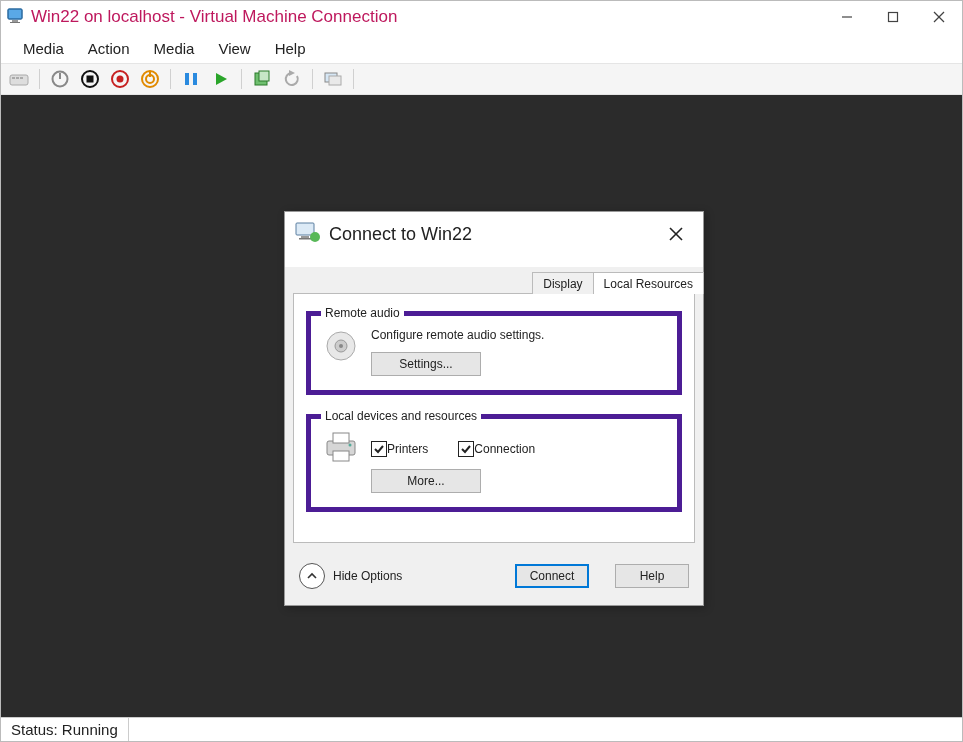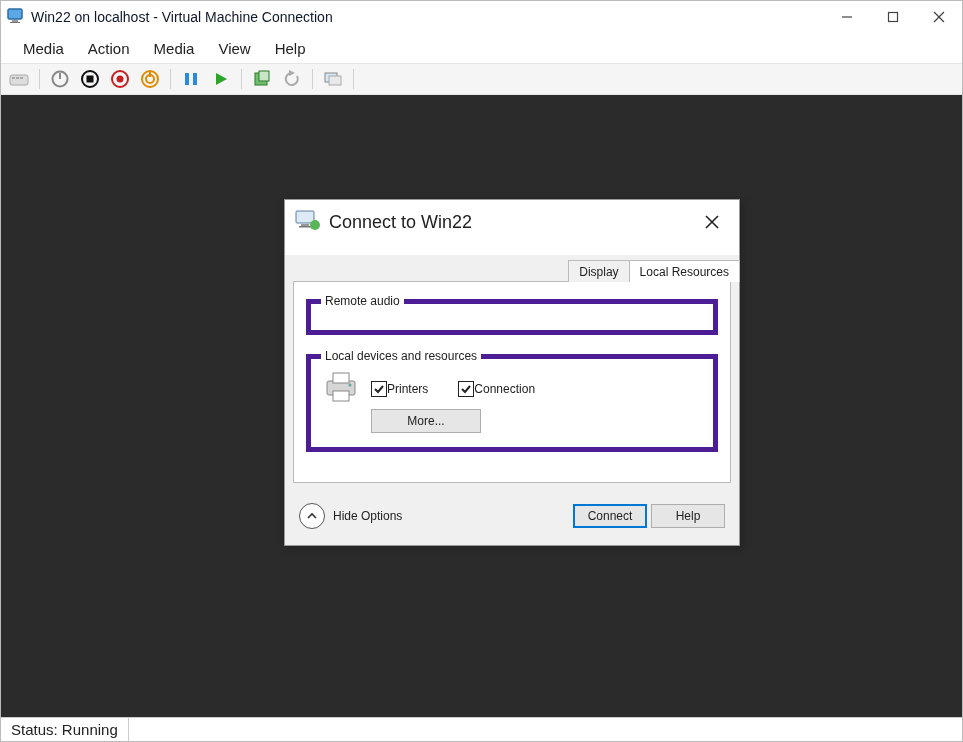--- a/index.html
+++ b/index.html
@@ -1,21 +1,21 @@
 <!DOCTYPE html>
 <html><head>
 <meta charset="utf-8">
 <style>
   * { box-sizing: border-box; margin: 0; padding: 0; font-family: "Segoe UI", Tahoma, sans-serif; }
   html, body { width: 963px; height: 742px; overflow: hidden; background: #fff; }
 
   
   .window { width: 963px; height: 742px; border: 1px solid #bbb; display: flex; flex-direction: column; }
   .titlebar { height: 32px; background: #fff; display: flex; align-items: center; padding: 0 0 0 6px; color: #555; font-size: 14px; }
-  .titlebar .title-text { margin-left: 6px; font-size: 14px; color: #0f172a; }
+  .titlebar .title-text { margin-left: 6px; font-size: 17px; color: #be185d; }
   .titlebar .spacer { flex: 1; }
   .winbtn { width: 46px; height: 32px; display: flex; align-items: center; justify-content: center; color: #555; }
   .winbtn svg { stroke: #434343; }
 
   
   .menubar { height: 30px; display: flex; align-items: center; padding: 0 10px; font-size: 15px; color: #222; background: #fff; }
   .menubar span { padding: 4px 12px; }
 
   
   .toolbar { height: 32px; background: #f5f5f5; border-top: 1px solid #e5e5e5; border-bottom: 1px solid #e5e5e5; display: flex; align-items: center; padding: 0 6px; gap: 6px; }
@@ -23,21 +23,21 @@
   .sep { width: 1px; height: 20px; background: #d0d0d0; margin: 0 2px; }
 
   
   .content { flex: 1; background: #2b2b2b; position: relative; }
 
   
   .statusbar { height: 24px; background: #fff; border-top: 1px solid #ccc; display: flex; align-items: center; font-size: 15px; color: #222; }
   .statusbar .cell { padding: 0 10px; border-right: 1px solid #ccc; height: 100%; display: flex; align-items: center; }
 
   
-  .dialog { position: absolute; left: 283px; top: 104px; width: 456px; background: #fff; border: 1px solid #999; box-shadow: 2px 2px 8px rgba(0,0,0,.25); }
+  .dialog { position: absolute; left: 283px; top: 116px; width: 420px; background: #fff; border: 1px solid #999; box-shadow: 2px 2px 8px rgba(0,0,0,.25); }
   .dlg-header { height: 44px; display: flex; align-items: center; padding: 0 10px; }
   .dlg-header .dlg-title { margin-left: 8px; font-size: 18px; color: #222; }
   .dlg-header .spacer { flex: 1; }
   .dlg-close { width: 34px; height: 34px; display: flex; align-items: center; justify-content: center; }
   .dlg-body { background: #f0f0f0; padding: 0; }
 
   .tabstrip { display: flex; align-items: flex-end; height: 26px; background: #f0f0f0; margin-top: 11px; padding-left: 8px; justify-content: flex-end;}
   .tab { font-size: 12px; color: #222; padding: 4px 10px 3px 10px; border: 1px solid #bbb; border-bottom: none; background: #f0f0f0; position: relative; top: 1px; margin-right: -1px; }
   .tab.active { background: #fff; z-index: 2; }
   .tabpanel { background: #fff; margin: 0 8px 8px 8px; padding: 12px 12px 16px 12px; border: 1px solid #bbb; }
@@ -51,21 +51,21 @@
   .btn { font-size: 12px; color: #222; height: 24px; background: #e6e6e6; border: 1px solid #adadad; display: inline-flex; align-items: center; justify-content: center; cursor: default; }
   .btn.small { width: 110px; }
   .btn.med { width: 74px; }
   .btn.primary { border: 2px solid #0078d7; background: #e6e6e6; }
 
   .checkrow { display: flex; gap: 30px; margin-top: 10px; margin-bottom: 12px; }
   .check { display: flex; align-items: center; font-size: 12px; color: #222; }
   .checkbox { width: 16px; height: 16px; border: 1.5px solid #222; display: flex; align-items: center; justify-content: center; background: #fff;}
   .checkbox svg { display: block; }
 
-  .dlg-footer { background: #f0f0f0; padding: 12px 14px 16px 14px; display: flex; align-items: center; gap: 4px; }
+  .dlg-footer { background: #f0f0f0; padding: 12px 14px 16px 14px; display: flex; align-items: center; gap: 26px; }
   .hide-opts { display: flex; align-items: center; gap: 8px; font-size: 12px; color: #222; }
   .circlebtn { width: 26px; height: 26px; border: 1.5px solid #555; border-radius: 50%; display: flex; align-items: center; justify-content: center; background: #fff;}
 </style>
 </head>
 <body>
 
 <div class="window">
 
   <div class="titlebar">
     <span>
@@ -199,20 +199,35 @@
 
       <div class="dlg-body">
         <div class="tabstrip">
           <div class="tab">Display</div>
           <div class="tab active">Local Resources</div>
         </div>
         <div class="tabpanel">
 
           <fieldset>
             <legend>Remote audio</legend>
+            <div class="groupbody">
+              <div class="groupicon">
+                <svg width="36" height="36" viewBox="0 0 36 36">
+                    <circle cx="18" cy="18" r="14" fill="#e8e8e8" stroke="#aaa"></circle>
+                    <circle cx="18" cy="18" r="6" fill="#ccc" stroke="#999"></circle>
+                    <circle cx="18" cy="18" r="2" fill="#888"></circle>
+                  </svg>
+              </div>
+              <div class="grouptext">
+                <div>Configure remote audio settings.</div>
+                <div style="margin-top:10px;">
+                  <div class="btn small">Settings...</div>
+                </div>
+              </div>
+            </div>
           </fieldset>
 
           <fieldset>
             <legend>Local devices and resources</legend>
             <div class="groupbody">
               <div class="groupicon">
                 <svg width="36" height="34" viewBox="0 0 36 34">
                     <rect x="4" y="10" width="28" height="14" rx="2" fill="#d6d6d6" stroke="#888"></rect>
                     <rect x="10" y="2" width="16" height="10" fill="#fff" stroke="#888"></rect>
                     <rect x="10" y="20" width="16" height="10" fill="#fff" stroke="#888"></rect>

